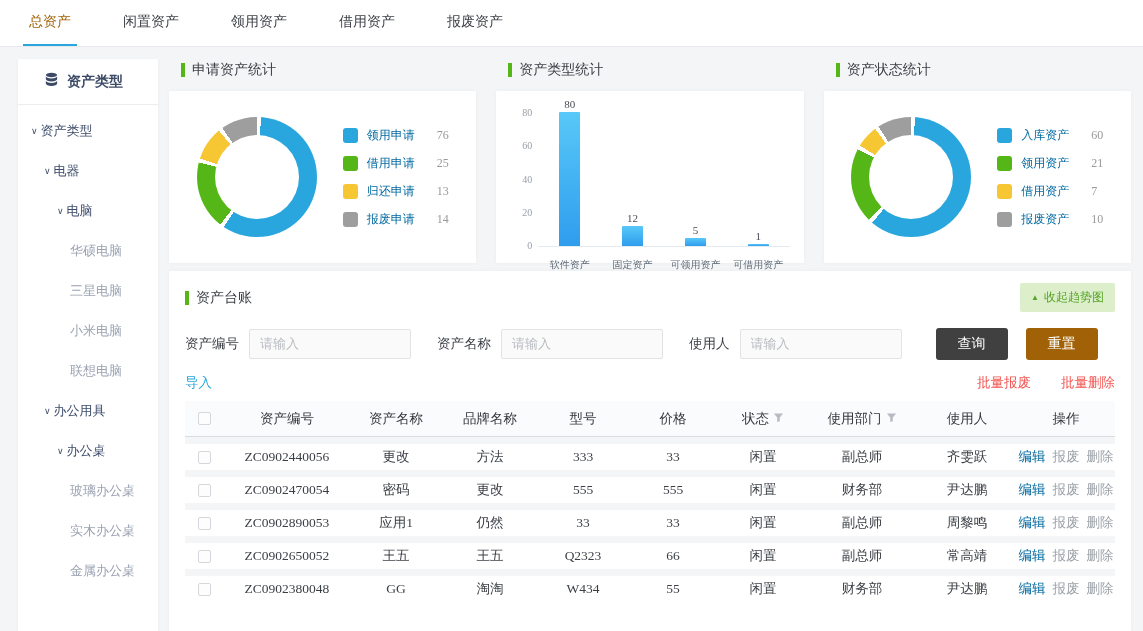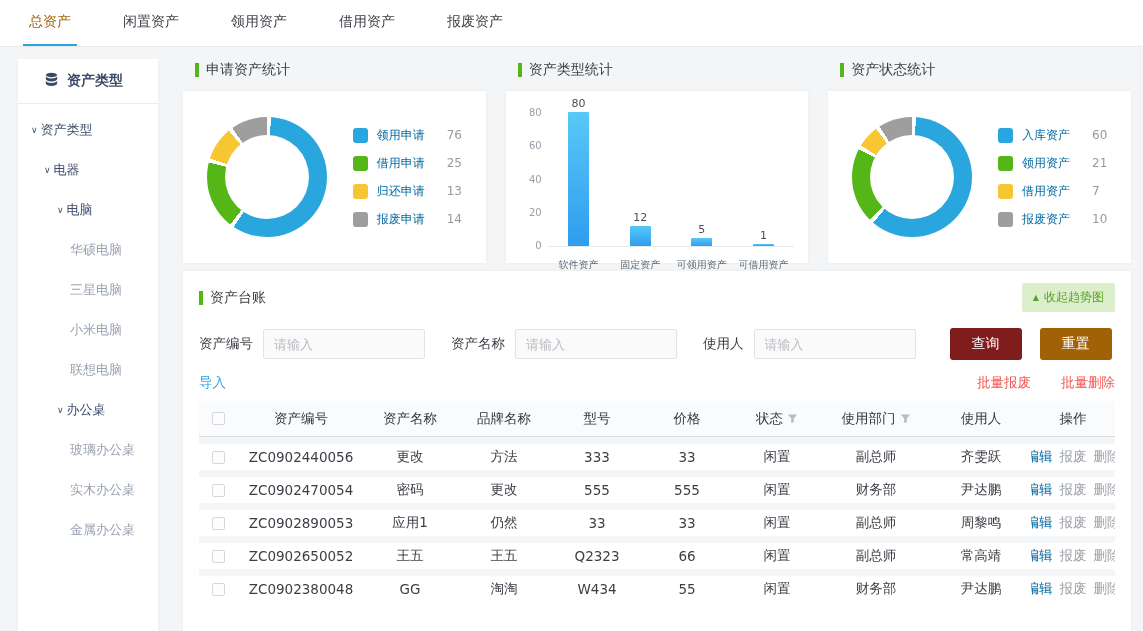--- a/index.html
+++ b/index.html
@@ -3,21 +3,21 @@
 <meta charset="utf-8">
 <style>
   * { margin:0; padding:0; box-sizing:border-box; }
   html,body { width:1143px; height:631px; overflow:hidden; background:#f4f5f7;
     font-family:"DejaVu Sans","Liberation Sans",sans-serif; }
   .tabbar { height:47px; background:#fff; border-bottom:1px solid #e8eaed;
     display:flex; align-items:stretch; padding-left:23px; }
   .tab { font-size:14px; color:#3b3f45; display:flex; align-items:center;
     padding:0 6px; margin-right:40px; cursor:pointer; border-bottom:2px solid transparent; }
   .tab.active { color:#a16207; border-bottom-color:#29a6dd; }
-  .content { display:flex; height:584px; padding:12px 12px 0 18px; gap:25px; }
+  .content { display:flex; height:584px; padding:12px 12px 0 18px; gap:11px;font-family:Liberation Serif, serif; }
   .sidebar { width:140px; background:#fff; box-shadow:0 1px 3px rgba(0,0,0,.05); flex:none; }
   .sidebar-header { display:flex; align-items:center; gap:8px; padding:13px 0 13px 26px;
     border-bottom:1px solid #ededed; color:#3c4a66; font-size:14px; font-weight:bold; }
   .tree { list-style:none; padding:6px 0; }
   .tree-item { font-size:13px; padding-top:11px; padding-bottom:11px; cursor:pointer; white-space:nowrap; }
   .tree-item.parent { color:#3e4d6b; }
   .tree-item.leaf { color:#9aa2b1; }
   .caret { font-size:9px; margin-right:3px; position:relative; top:-1px; }
   .main { flex:1; display:flex; flex-direction:column; min-width:0; }
   .charts-row { display:grid; grid-template-columns:1fr 1fr 1fr; gap:20px; }
@@ -53,21 +53,21 @@
   .collapse-btn .tri { font-size:8px; }
   .filter-row { display:flex; align-items:center; margin-bottom:14px; }
   .filter-groups { display:flex; align-items:center; gap:26px; }
   .fgroup { display:flex; align-items:center; gap:10px; }
   .fgroup label { font-size:13.5px; color:#3b3f45; white-space:nowrap; }
   .fgroup input { width:162px; height:30px; background:#fafafa; border:1px solid #e3e3e3;
     border-radius:2px; padding:0 10px; font-size:13px; color:#333; outline:none; font-family:inherit; }
   .fgroup input::placeholder { color:#b9bcc1; }
   .btn { border:none; width:72px; height:32px; border-radius:3px; color:#fff; font-size:14px;
     cursor:pointer; font-family:inherit; }
-  .btn.query { background:#7f1d1d; margin-left:34px; }
+  .btn.query { background:#404040; margin-left:34px; }
   .btn.reset { background:#a16207; margin-left:18px; }
   .links-row { display:flex; justify-content:space-between; align-items:center; margin-bottom:9px; }
   .import { color:#29a6dd; font-size:13.5px; cursor:pointer; }
   .batch { display:flex; gap:30px; }
   .danger { color:#f25753; font-size:13.5px; cursor:pointer; }
   .table { --cols:38px 128px 90px 98px 88px 92px 88px 110px 100px 1fr; }
   .thead, .trow { display:grid; grid-template-columns:var(--cols); align-items:center; }
   .thead { height:36px; background:#fafbfc; border-bottom:1px solid #d9dde2; }
   .th { font-size:13.5px; color:#33373c; text-align:center; display:flex;
     align-items:center; justify-content:center; gap:4px; }
@@ -105,20 +105,21 @@
         <span>资产类型</span>
       </div>
       <ul class="tree" id="tree">
           <li class="tree-item parent" style="padding-left: 13px;"><span class="caret">∨</span><span>资产类型</span></li>
           <li class="tree-item parent" style="padding-left: 26px;"><span class="caret">∨</span><span>电器</span></li>
           <li class="tree-item parent" style="padding-left: 39px;"><span class="caret">∨</span><span>电脑</span></li>
           <li class="tree-item leaf" style="padding-left: 52px;"><span>华硕电脑</span></li>
           <li class="tree-item leaf" style="padding-left: 52px;"><span>三星电脑</span></li>
           <li class="tree-item leaf" style="padding-left: 52px;"><span>小米电脑</span></li>
           <li class="tree-item leaf" style="padding-left: 52px;"><span>联想电脑</span></li>
+          <li class="tree-item parent" style="padding-left: 26px;"><span class="caret">∨</span><span>办公用具</span></li>
           <li class="tree-item parent" style="padding-left: 39px;"><span class="caret">∨</span><span>办公桌</span></li>
           <li class="tree-item leaf" style="padding-left: 52px;"><span>玻璃办公桌</span></li>
           <li class="tree-item leaf" style="padding-left: 52px;"><span>实木办公桌</span></li>
           <li class="tree-item leaf" style="padding-left: 52px;"><span>金属办公桌</span></li>
         </ul>
     </aside>
     <main class="main">
       <div class="charts-row">
         <section>
           <div class="sec-title">

